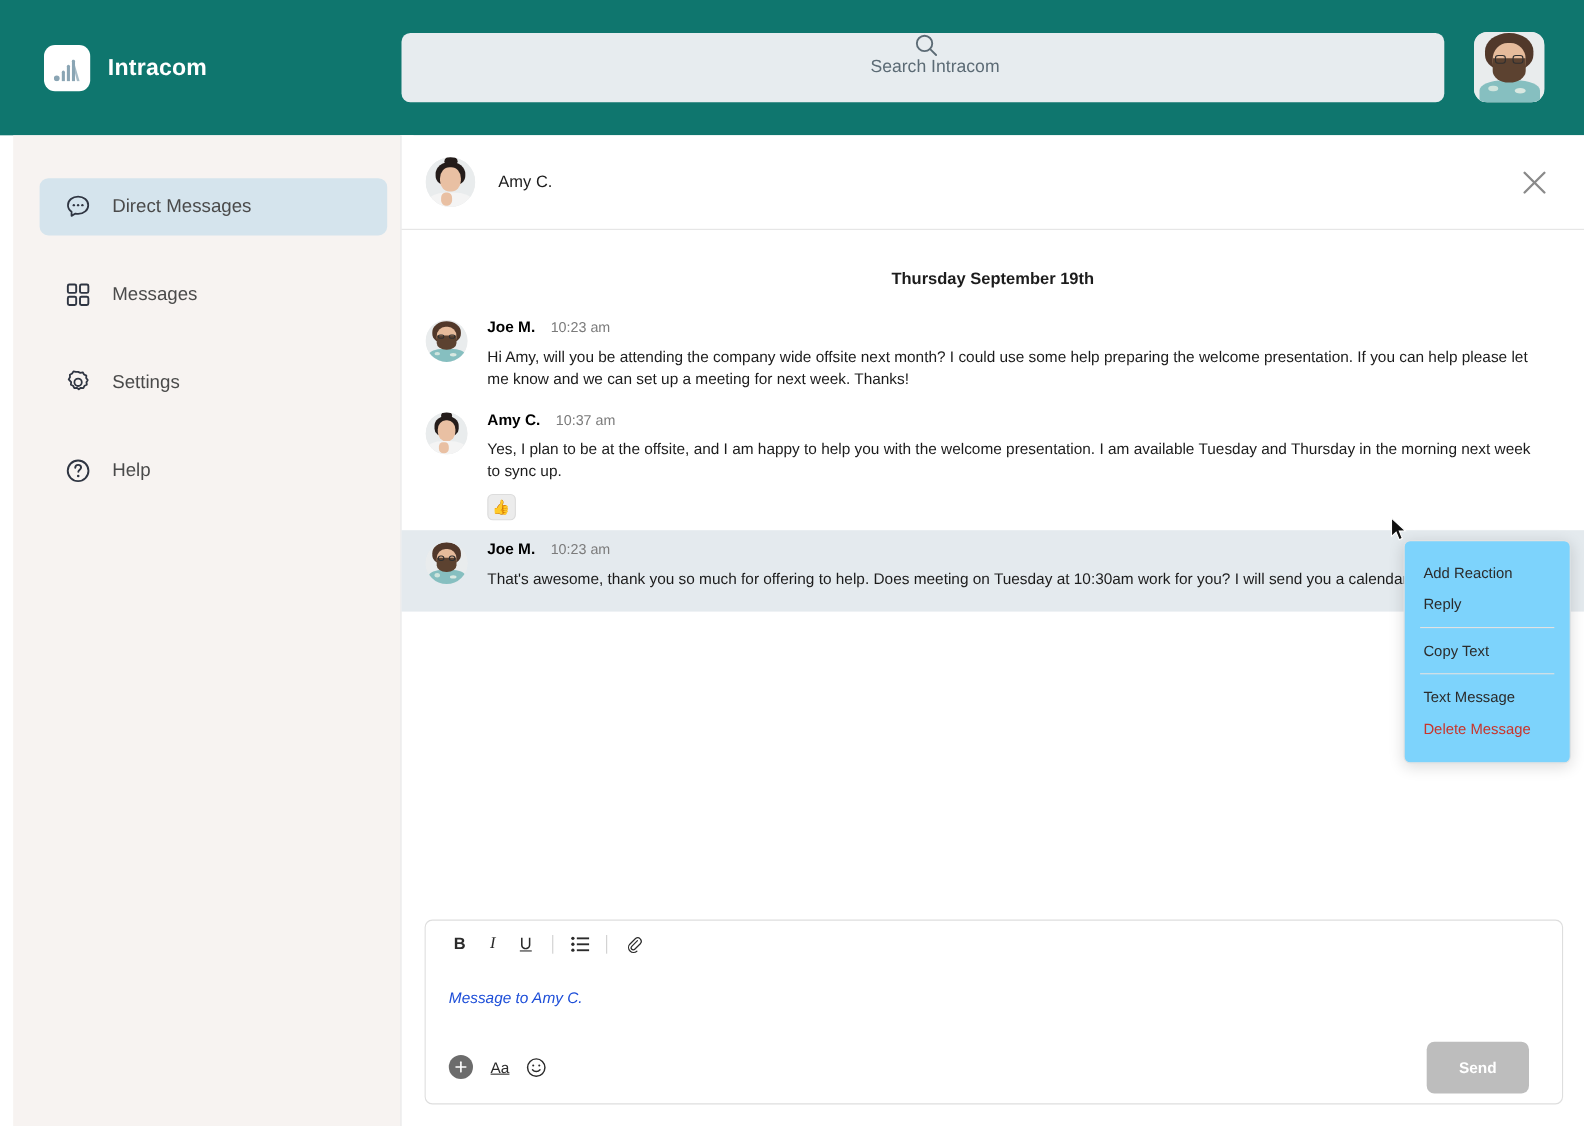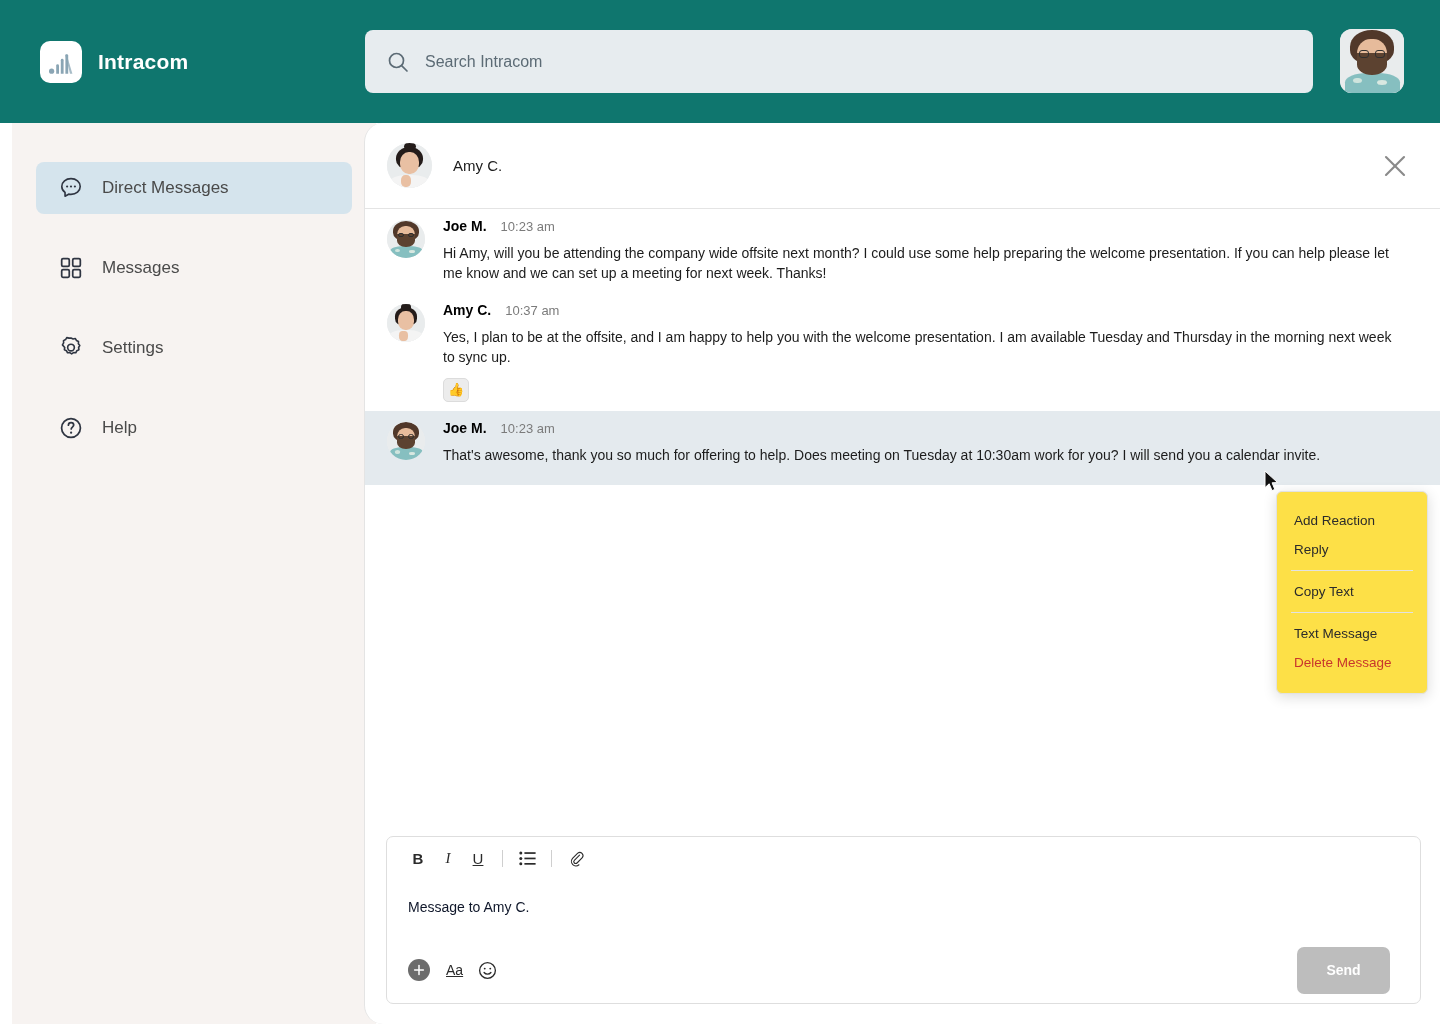--- a/index.html
+++ b/index.html
@@ -34,20 +34,21 @@
     font-size: 21px; font-weight: bold;
     color: #ffffff; letter-spacing: .2px;
   }
   .searchbar {
     width: 948px; height: 63px;
     background: #e7ecef;
     border-radius: 8px;
     display: flex; align-items: center;
     padding-left: 22px;
     cursor: text;
+    flex-direction: column;
   }
   .search-icon { flex: none; margin-right: 16px; display: block; }
   .search-text {
     font-size: 16px; color: #5c6b75;
   }
   .topbar-avatar {
     position: absolute; right: 36px; top: 29px;
     width: 64px; height: 64px; border-radius: 12px;
     overflow: hidden; background: #d8dee2;
     cursor: pointer;
@@ -72,21 +73,20 @@
   .nav-item.active { background: #d5e4ed; }
   .nav-icon { flex: none; width: 26px; height: 26px; margin-right: 18px; display:block; }
   .nav-label { font-size: 17px; color: #4a4a4a; }
 
   
   .main {
     position: absolute; top: 123px; left: 364px;
     width: 1076px; height: 901px;
     background: #ffffff;
     border-left: 1px solid #e4e4e4;
-    border-radius: 19px;
   }
   .chat-header {
     height: 86px;
     border-bottom: 1px solid #e4e4e4;
     display: flex; align-items: center;
     padding: 0 28px 0 16px;
     position: relative;
   }
   .chat-header-avatar {
     width: 45px; height: 45px; border-radius: 50%;
@@ -131,21 +131,21 @@
     background: #ececec; border: 1px solid #dcdcdc;
     border-radius: 5px; font-size: 13px;
     cursor: pointer;
   }
 
   
   .ctx-menu {
     position: absolute;
     left: 911px; top: 368px;
     width: 152px;
-    background: #fde047;
+    background: #7dd3fc;
     border: 1px solid #e2e2e2;
     border-radius: 6px;
     box-shadow: 0 3px 14px rgba(0,0,0,.14);
     padding: 14px 0 16px 0;
     z-index: 40;
   }
   .ctx-item {
     font-size: 13.5px; color: #2b2b2b;
     padding: 7px 0 7px 17px;
     cursor: pointer;
@@ -169,22 +169,23 @@
     width: 26px; height: 26px;
     display: flex; align-items: center; justify-content: center;
     font-size: 15px; color: #2b2b2b; cursor: pointer;
   }
   .tb-btn.bold { font-weight: bold; }
   .tb-btn.italic { font-style: italic; font-family: "Liberation Serif", serif; }
   .tb-btn.underline { text-decoration: underline; }
   .tb-sep { width: 1px; height: 17px; background: #cfcfcf; margin: 0 7px; }
   .composer-placeholder {
     padding: 20px 0 0 21px;
-    font-size: 14px; color: #0f172a;
+    font-size: 14px; color: #1d4ed8;
     cursor: text;
+    font-style: italic;
   }
   .composer-bottom {
     position: absolute; left: 0; right: 12px; bottom: 0;
     height: 66px;
     display: flex; align-items: center;
     padding: 0 18px 0 21px;
   }
   .plus-btn {
     width: 22px; height: 22px; border-radius: 50%;
     background: #6c6c6c;
@@ -326,20 +327,21 @@
     <div class="close-btn">
       <svg width="26" height="26" viewBox="0 0 26 26">
         <line x1="4" y1="4" x2="22" y2="22" stroke="#8a8a8a" stroke-width="2.1" stroke-linecap="round"></line>
         <line x1="22" y1="4" x2="4" y2="22" stroke="#8a8a8a" stroke-width="2.1" stroke-linecap="round"></line>
       </svg>
     </div>
   </div>
 
   <div class="messages">
 
+    <div class="date-divider">Thursday September 19th</div>
 
     <div class="msg-row">
       <div class="msg-avatar">
         <div class="av joe">
           <div class="av-bg"></div>
             <div class="shirt"></div>
             <div class="shirt-p1"></div>
             <div class="shirt-p2"></div>
           <div class="hair"></div>
             <div class="face"></div>

